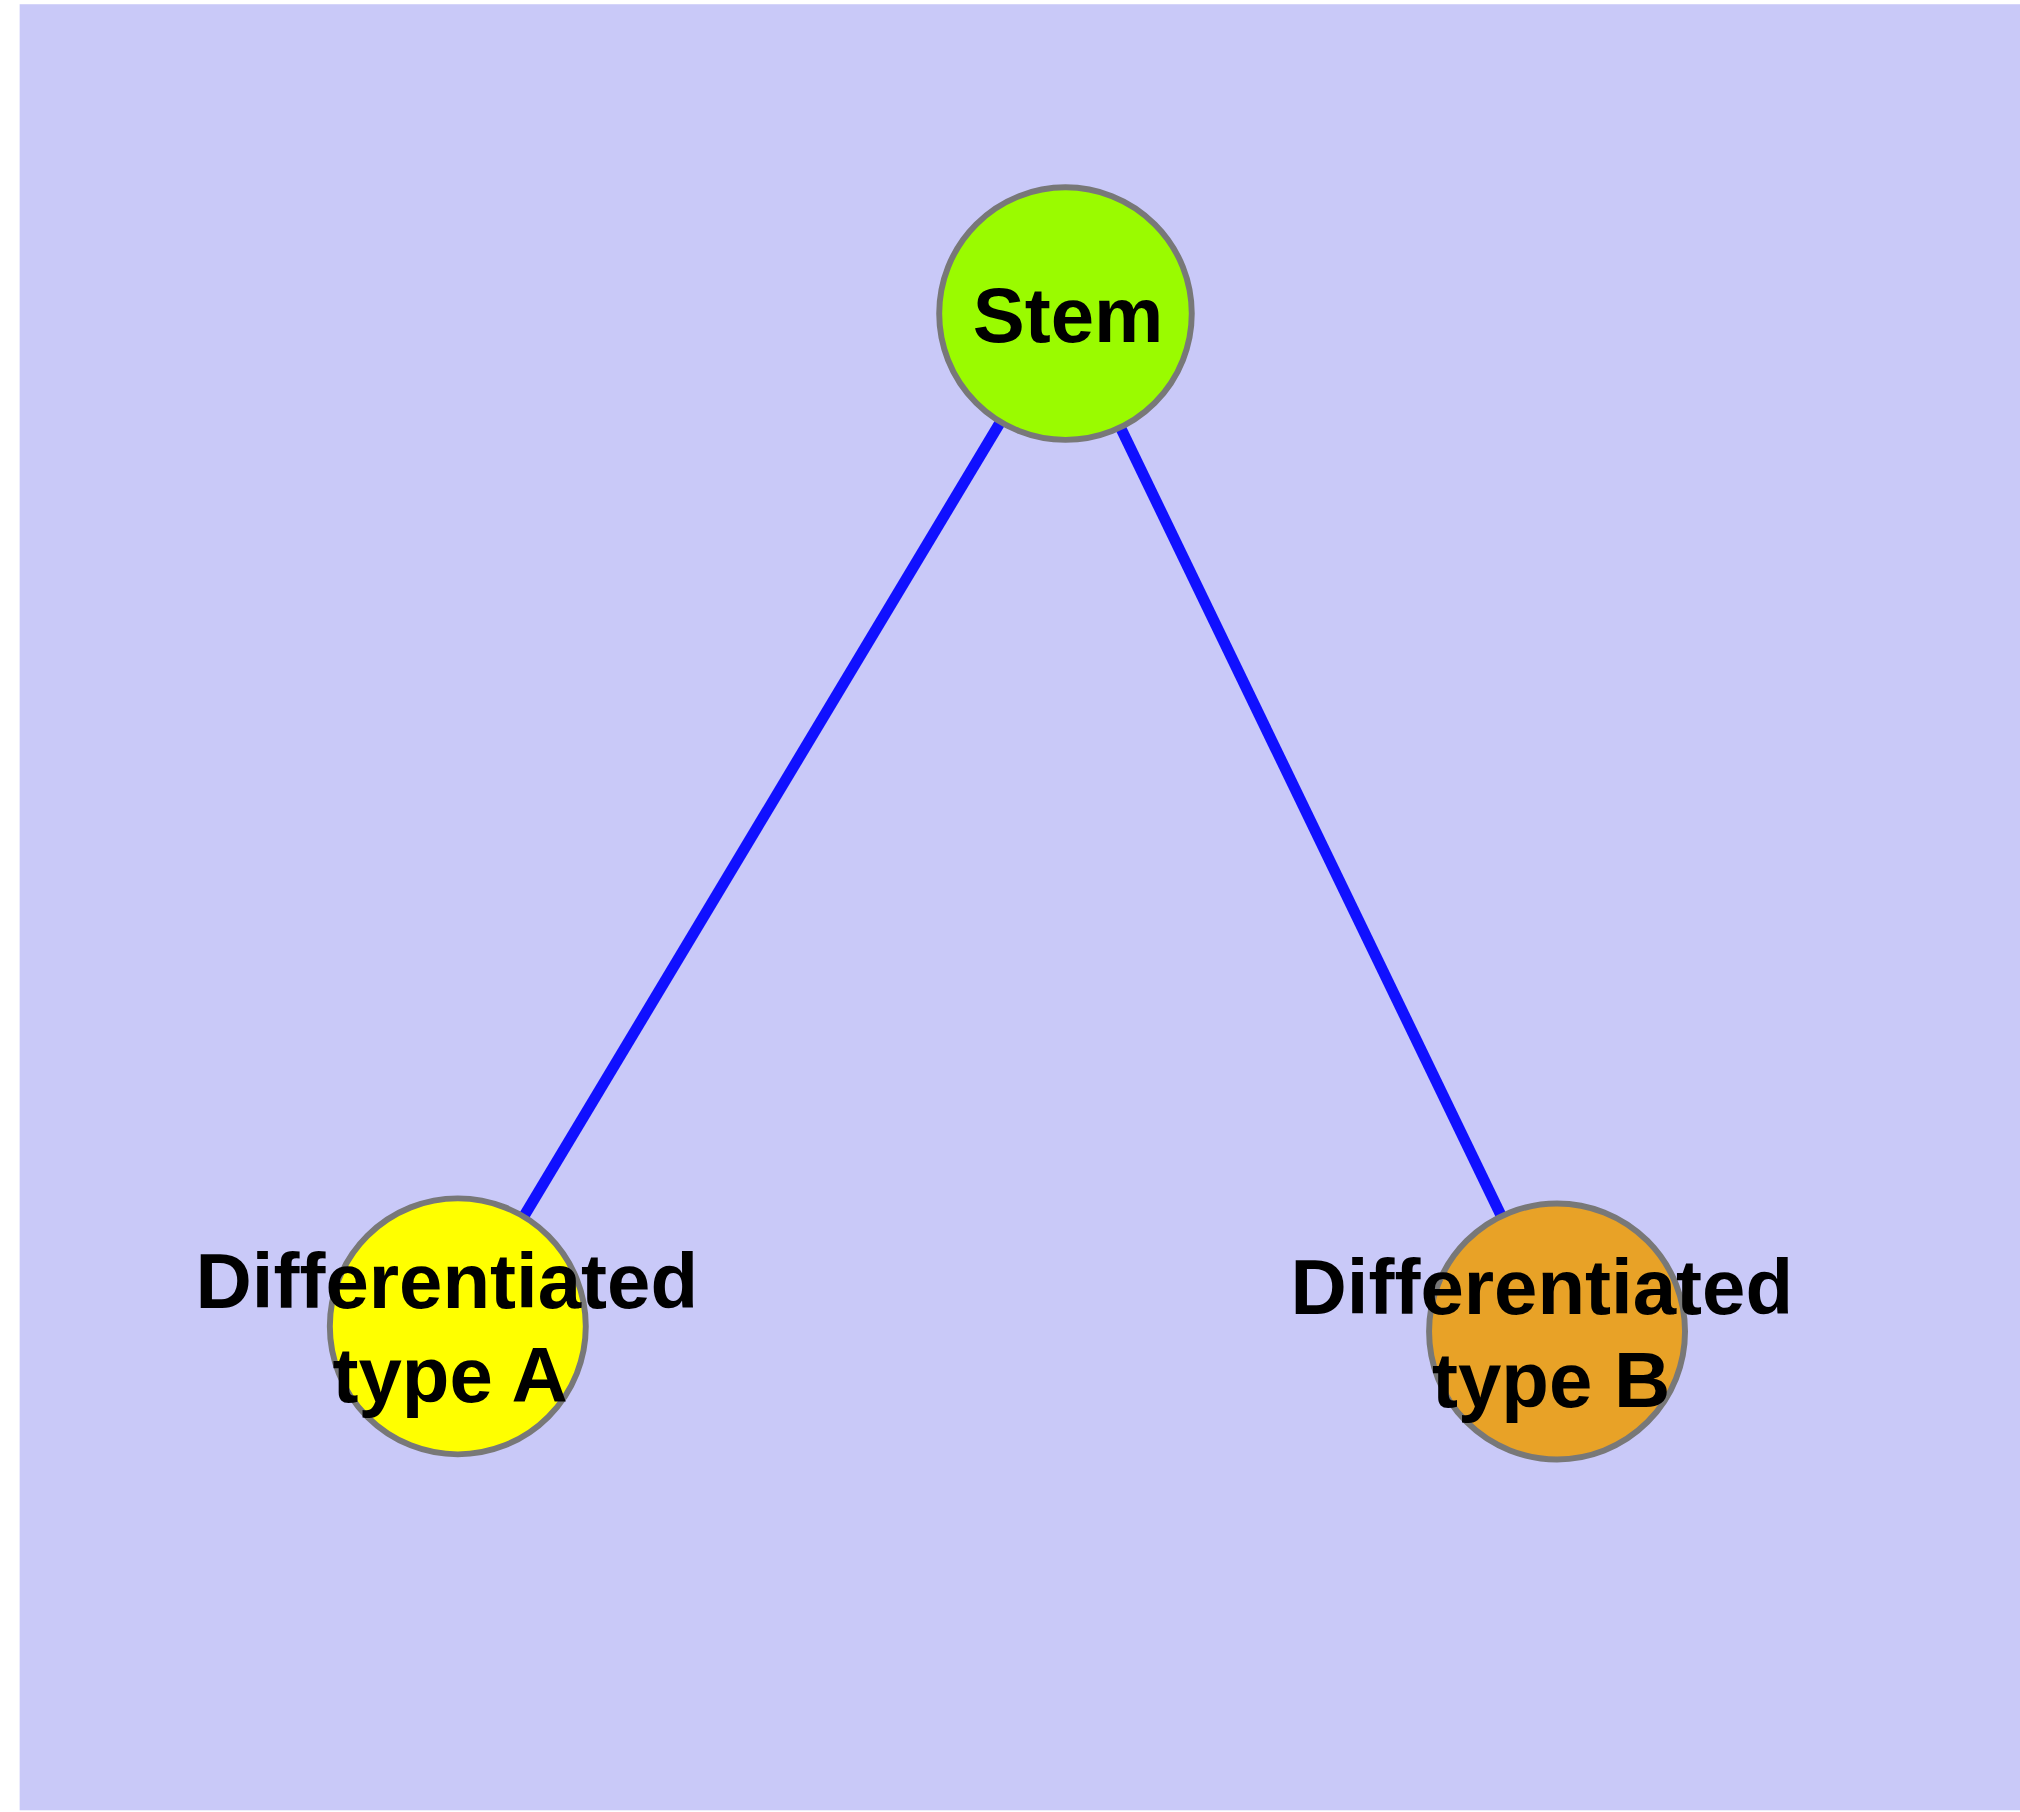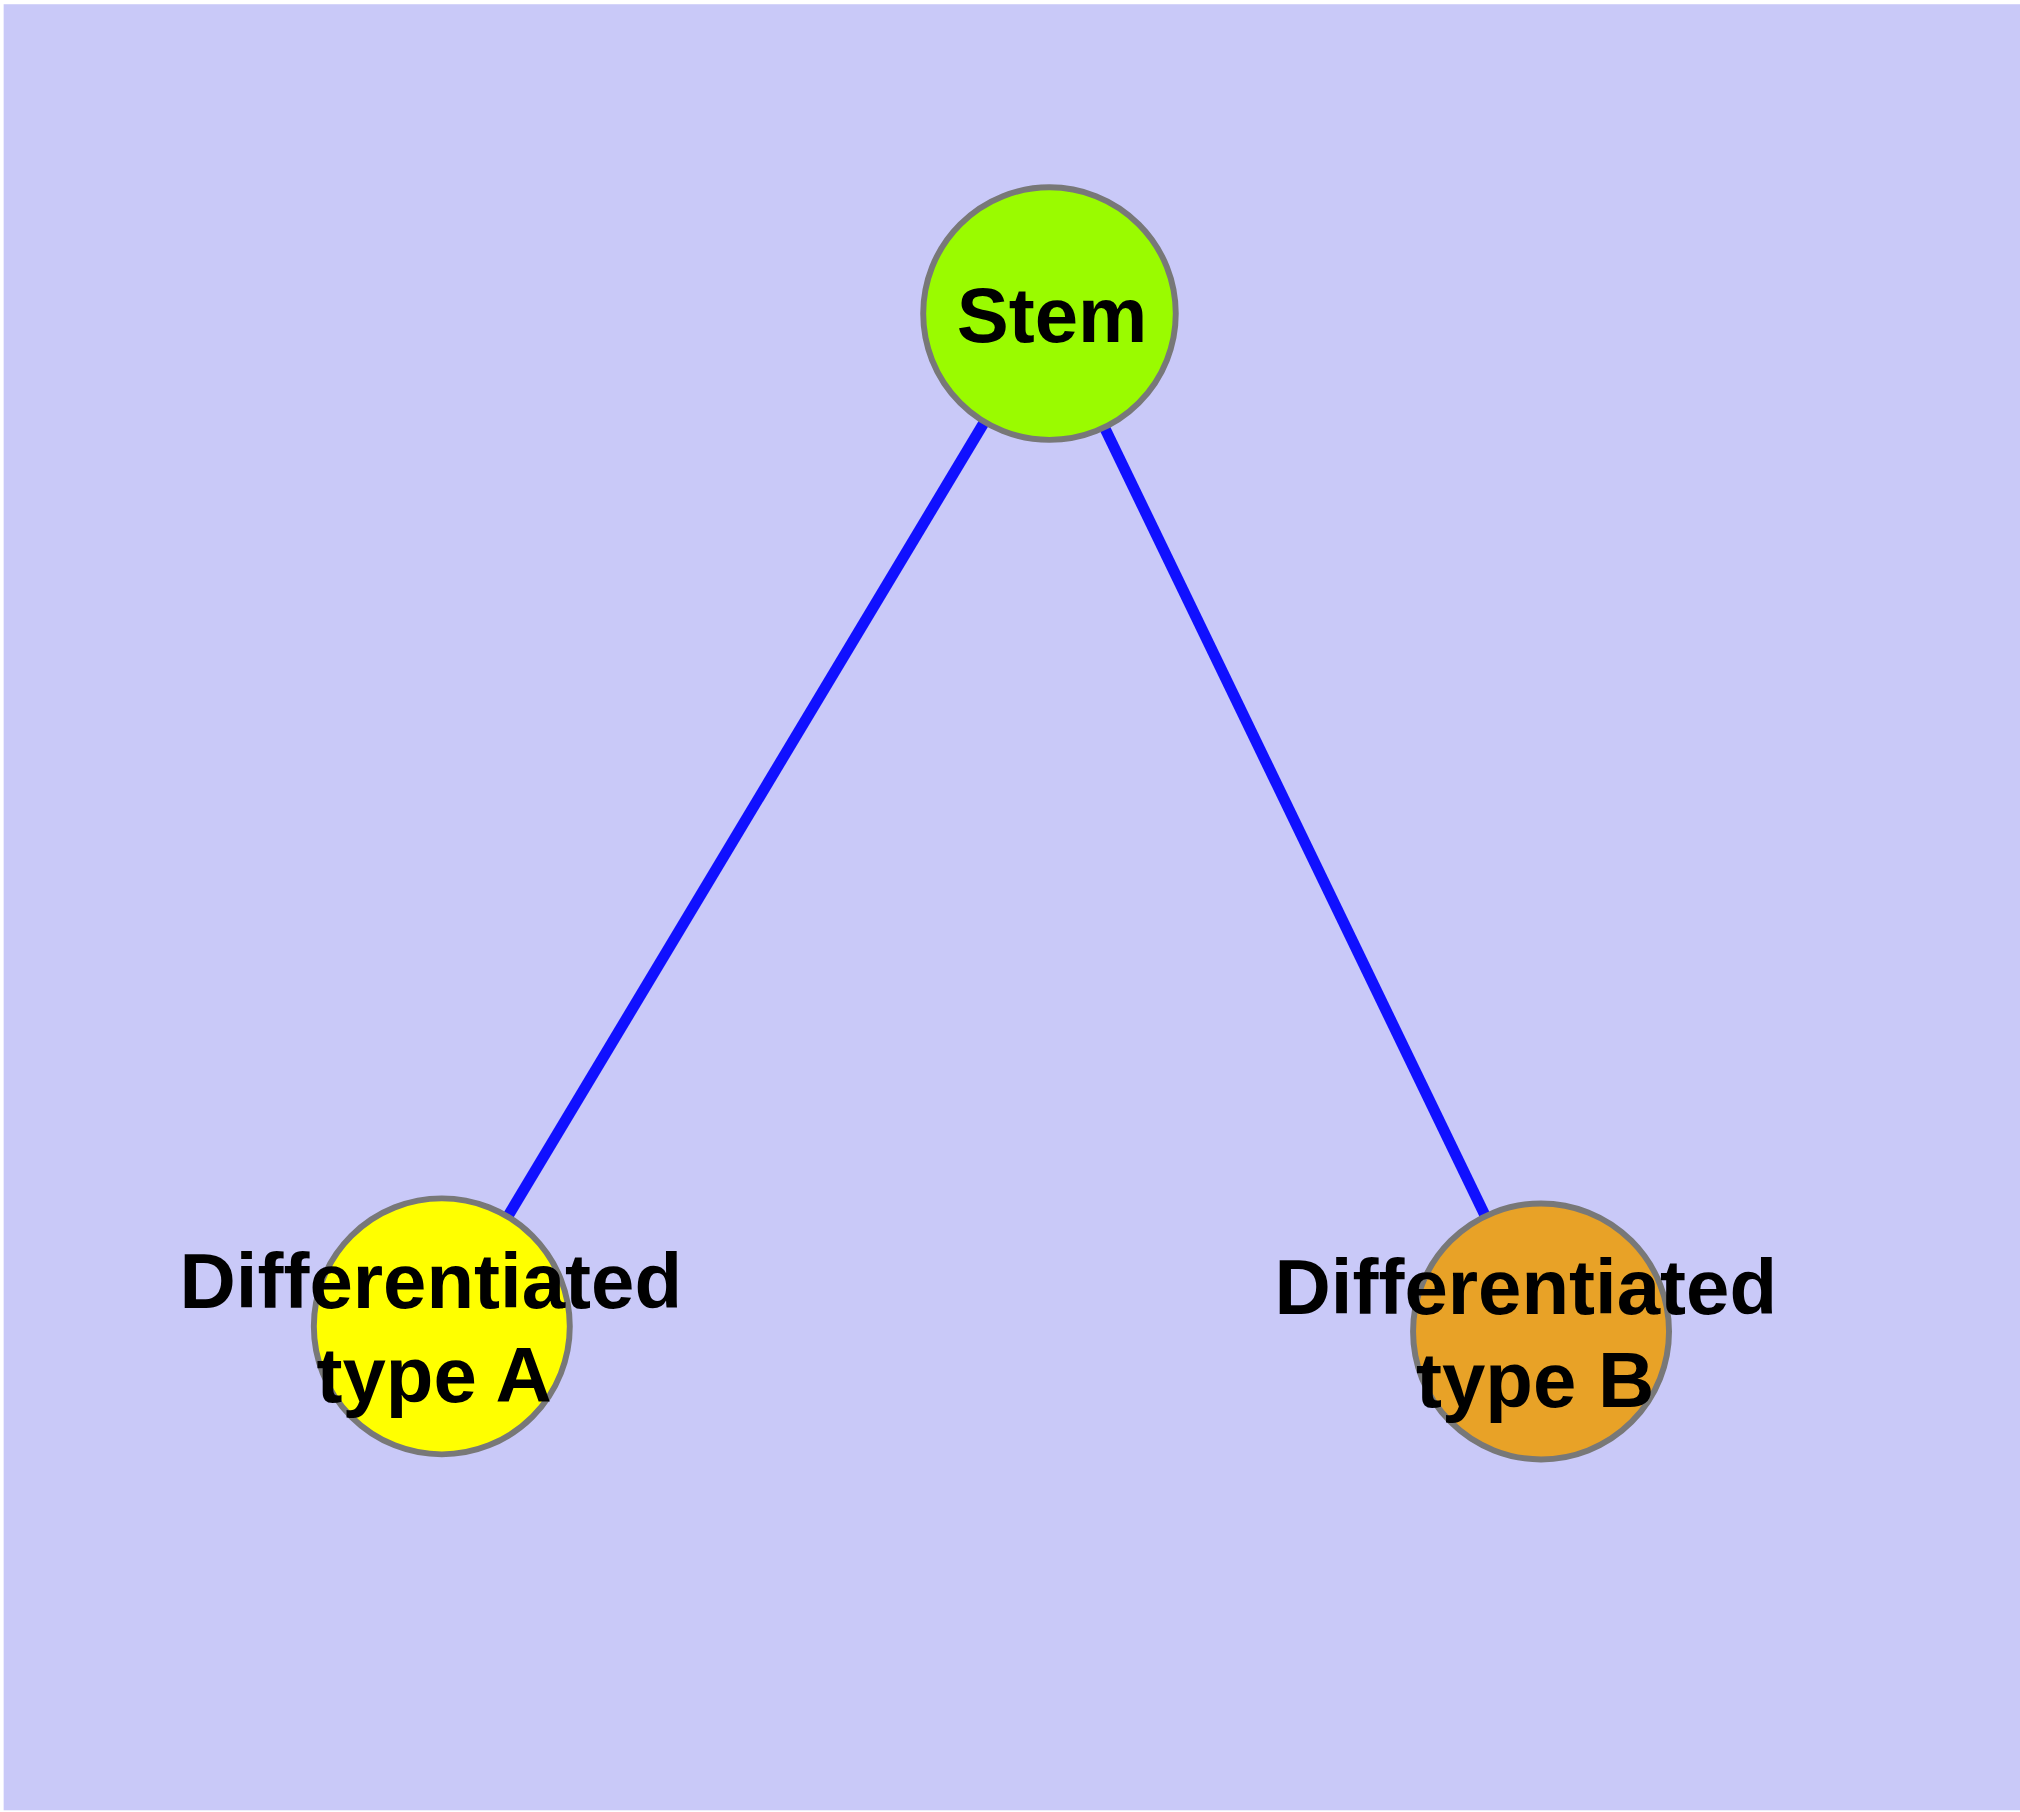--- a/index.html
+++ b/index.html
@@ -8,20 +8,21 @@
     background: #ffffff;
     width: 2021px;
     height: 1812px;
     overflow: hidden;
   }
   .stage {
     position: relative;
     width: 1709px;
     height: 1812px;
     font-family: "Liberation Sans", sans-serif;
+    margin-left: 16px;
   }
   svg { display: block; }
   .node-label {
     font-family: "Liberation Sans", sans-serif;
     font-weight: bold;
     font-size: 92px;
     fill: #000000;
     text-anchor: middle;
   }
 </style>

